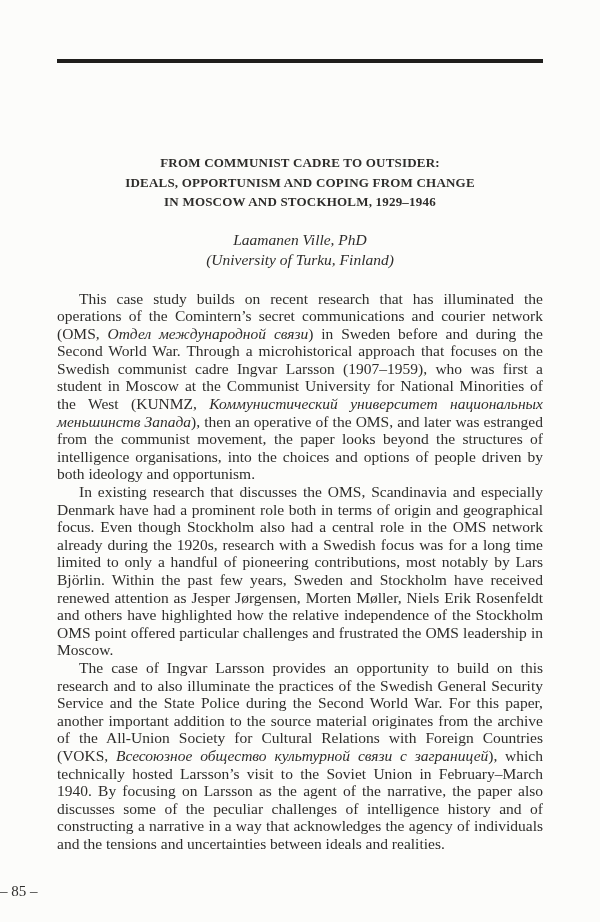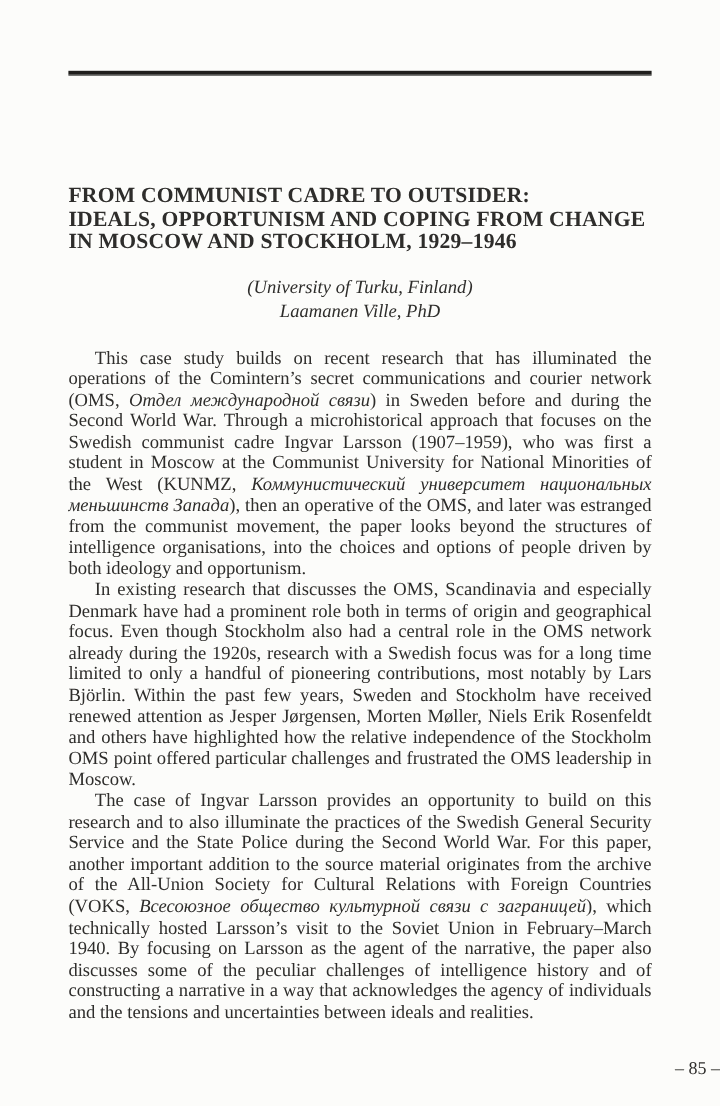--- a/index.html
+++ b/index.html
@@ -20,22 +20,23 @@
     overflow: hidden;
   }
   .header-rule {
     margin: 59px 57px 0 57px;
     height: 2px;
     border-top: 3px solid var(--rule);
     border-bottom: 1px solid var(--rule);
   }
   .title-block {
     margin: 90px 57px 0 57px;
+    text-align: center;
     font-weight: bold;
-    font-size: 18px;
+    font-size: 13px;
     line-height: 19.5px;
     letter-spacing: 0.2px;
   }
   .author-block {
     margin: 18px 57px 0 57px;
     text-align: center;
     font-style: italic;
     font-size: 15.5px;
     line-height: 20px;
   }
@@ -47,41 +48,41 @@
   }
   .abstract p {
     text-indent: 22px;
   }
   .abstract .it { font-style: italic; }
   .page-footer {
     position: absolute;
     left: 0;
     right: 0;
     bottom: 22px;
-    text-align: right;
+    text-align: left;
     font-size: 15px;
     line-height: 17px;
   }
 </style>
 </head>
 <body>
 
 <div class="page">
 
   <div class="header-rule"></div>
 
   <div class="title-block">
     <div>FROM COMMUNIST CADRE TO OUTSIDER:</div>
     <div>IDEALS, OPPORTUNISM AND COPING FROM CHANGE</div>
     <div>IN MOSCOW AND STOCKHOLM, 1929–1946</div>
   </div>
 
   <div class="author-block">
+    <div>Laamanen Ville, PhD</div>
     <div>(University of Turku, Finland)</div>
-    <div>Laamanen Ville, PhD</div>
   </div>
 
   <div class="abstract">
     <p><span>This case study builds on recent research that has illuminated the operations of the Comintern’s secret communications and courier network (OMS, </span><span class="it">Отдел международной связи</span><span>) in Sweden before and during the Second World War. Through a microhistorical approach that focuses on the Swedish communist cadre Ingvar Larsson (1907–1959), who was first a student in Moscow at the Communist University for National Minorities of the West (KUNMZ, </span><span class="it">Коммунистический университет национальных меньшинств Запада</span><span>), then an operative of the OMS, and later was estranged from the communist movement, the paper looks beyond the structures of intelligence organisations, into the choices and options of people driven by both ideology and opportunism.</span></p>
     <p><span>In existing research that discusses the OMS, Scandinavia and especially Denmark have had a prominent role both in terms of origin and geographical focus. Even though Stockholm also had a central role in the OMS network already during the 1920s, research with a Swedish focus was for a long time limited to only a handful of pioneering contributions, most notably by Lars Björlin. Within the past few years, Sweden and Stockholm have received renewed attention as Jesper Jørgensen, Morten Møller, Niels Erik Rosenfeldt and others have highlighted how the relative independence of the Stockholm OMS point offered particular challenges and frustrated the OMS leadership in Moscow.</span></p>
     <p><span>The case of Ingvar Larsson provides an opportunity to build on this research and to also illuminate the practices of the Swedish General Security Service and the State Police during the Second World War. For this paper, another important addition to the source material originates from the archive of the All-Union Society for Cultural Relations with Foreign Countries (VOKS, </span><span class="it">Всесоюзное общество культурной связи с заграницей</span><span>), which technically hosted Larsson’s visit to the Soviet Union in February–March 1940. By focusing on Larsson as the agent of the narrative, the paper also discusses some of the peculiar challenges of intelligence history and of constructing a narrative in a way that acknowledges the agency of individuals and the tensions and uncertainties between ideals and realities.</span></p>
   </div>
 
   <div class="page-footer">– 85 –</div>
 

